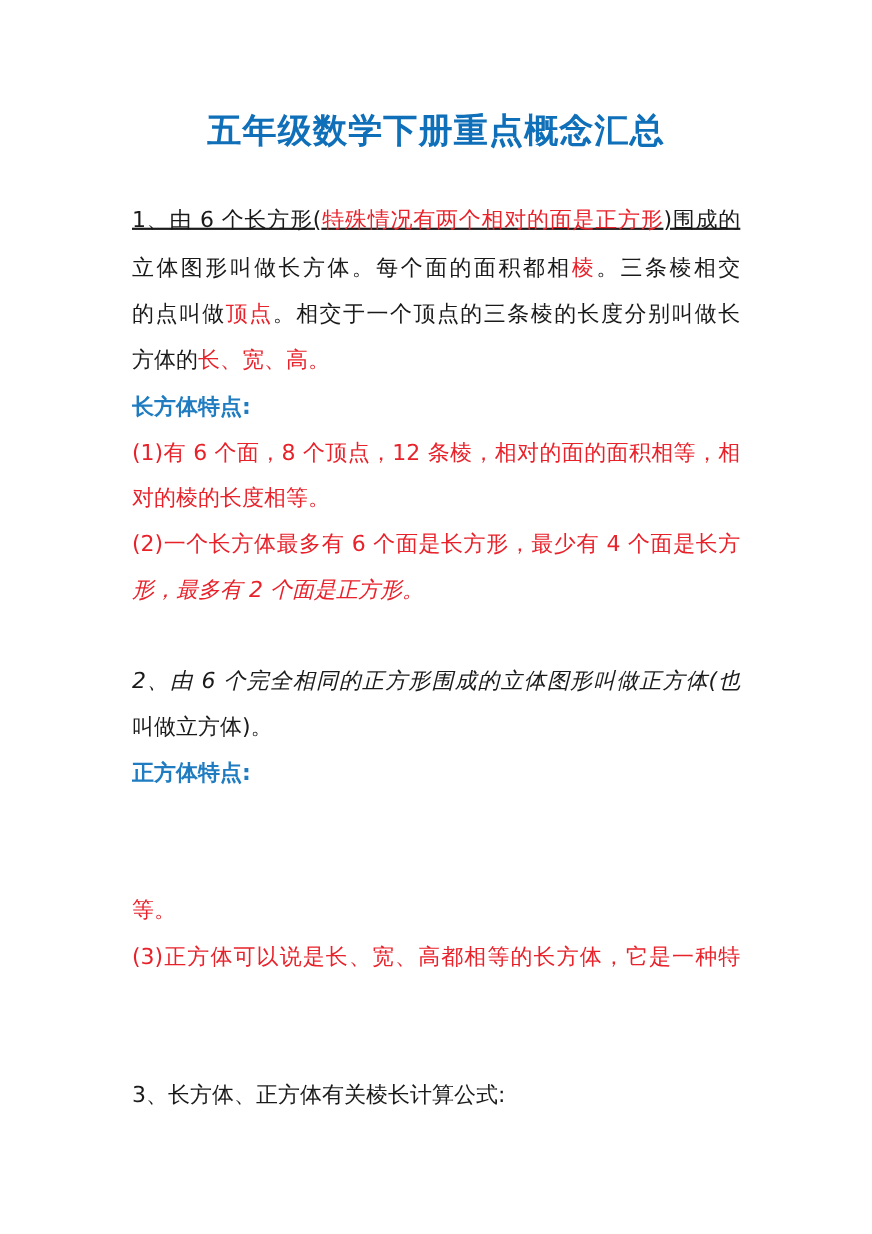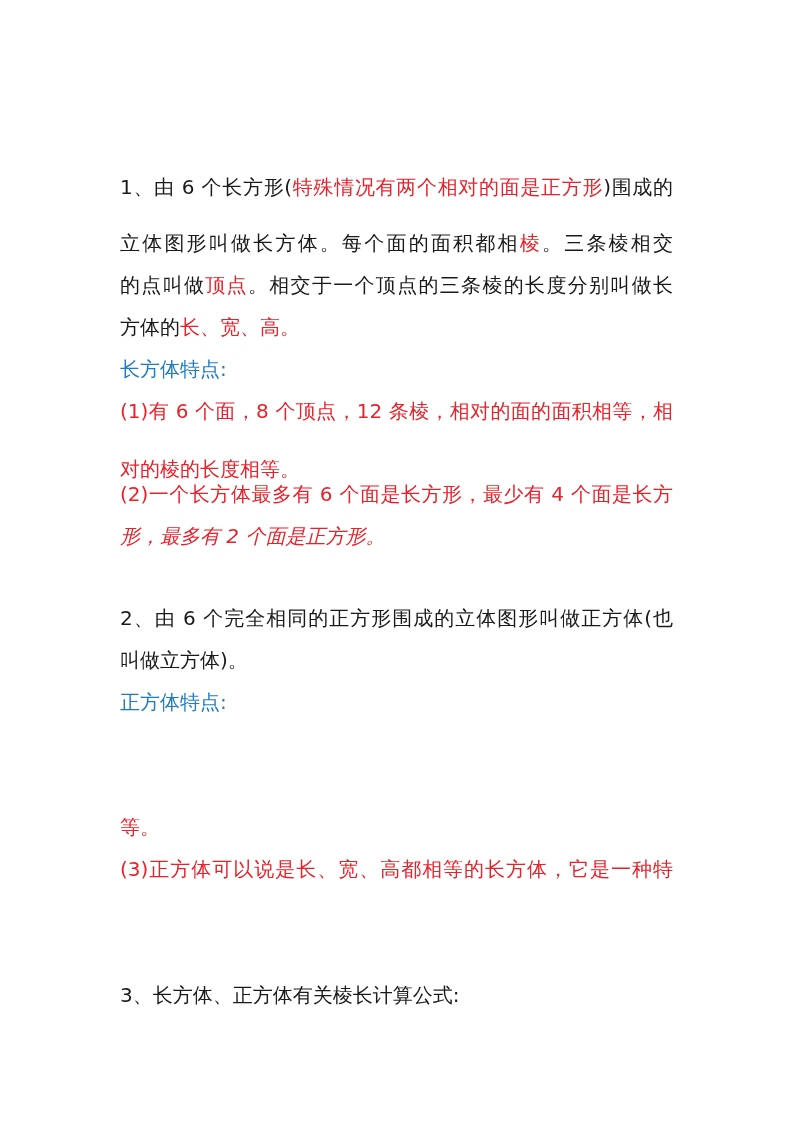--- a/index.html
+++ b/index.html
@@ -7,45 +7,46 @@
          font-family: "DejaVu Sans", "Liberation Sans", sans-serif; }
   .page { position: absolute; left: 0; top: 0; width: 793px; height: 1122px; background: #fff; }
   .title { position: absolute; left: 0; width: 793px; top: 98px; text-align: center;
            font-size: 31px; font-weight: bold; color: #0f6fb8; letter-spacing: 1px;
            font-family: "DejaVu Sans", sans-serif; }
   .line { position: absolute; left: 120px; width: 553px; height: 30px; font-size: 20px;
           color: #1a1a1a; white-space: nowrap; text-align: justify; text-align-last: justify;
           line-height: 30px; }
   .line.last { text-align-last: left; }
   .red { color: #e8222b; }
-  .blue { color: #1f7cc0; font-weight: normal; }
+  .blue { color: #1f7cc0; font-weight: bold; }
 </style>
 </head>
 <body>
 
 <div class="page">
 
+  <div class="title">五年级数学下册重点概念汇总</div>
 
-  <div class="line" style="top:172px;"><span>1、由 6 个长方形(</span><span class="red">特殊情况有两个相对的面是正方形</span><span>)围成的</span></div>
+  <div class="line" style="top:184px;text-decoration:underline;"><span>1、由 6 个长方形(</span><span class="red">特殊情况有两个相对的面是正方形</span><span>)围成的</span></div>
 
   <div class="line" style="top:228px;"><span>立体图形叫做长方体。每个面的面积都相</span><span class="red">棱</span><span>。三条棱相交</span></div>
 
   <div class="line last" style="top:312px;"><span>方体的</span><span class="red">长、宽、高。</span></div>
 
   <div class="line" style="top:270px;"><span>的点叫做</span><span class="red">顶点</span><span>。相交于一个顶点的三条棱的长度分别叫做长</span></div>
 
   <div class="line last blue" style="top:354px;">长方体特点:</div>
 
   <div class="line red" style="top:396px;">(1)有 6 个面，8 个顶点，12 条棱，相对的面的面积相等，相</div>
-  <div class="line last red" style="top:454px;">对的棱的长度相等。</div>
+  <div class="line last red" style="top:437px;">对的棱的长度相等。</div>
 
   <div class="line red" style="top:479px;">(2)一个长方体最多有 6 个面是长方形，最少有 4 个面是长方</div>
   <div class="line last red" style="top:521px;font-style:italic;">形，最多有 2 个面是正方形。</div>
 
-  <div class="line" style="top:603px;">2、由 6 个完全相同的正方形围成的立体图形叫做正方体(也</div>
+  <div class="line" style="top:603px;font-style:italic;">2、由 6 个完全相同的正方形围成的立体图形叫做正方体(也</div>
   <div class="line last" style="top:645px;">叫做立方体)。</div>
 
   <div class="line last blue" style="top:687px;">正方体特点:</div>
 
 
   <div class="line last red" style="top:812px;">等。</div>
 
   <div class="line red" style="top:854px;">(3)正方体可以说是长、宽、高都相等的长方体，它是一种特</div>
 
   <div class="line last" style="top:980px;">3、长方体、正方体有关棱长计算公式:</div>

